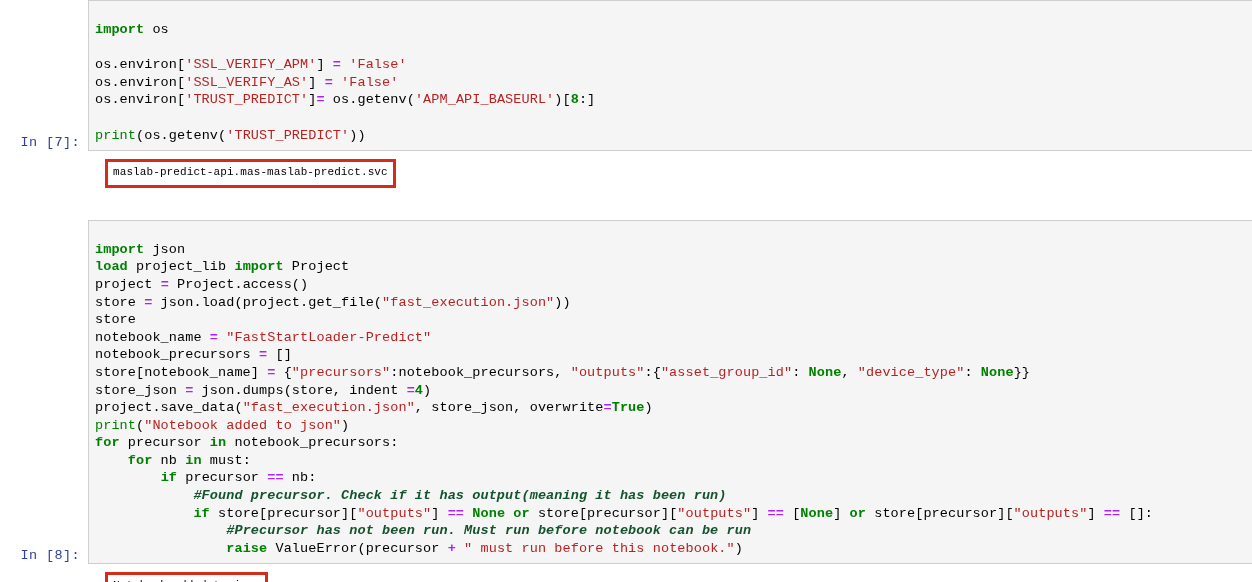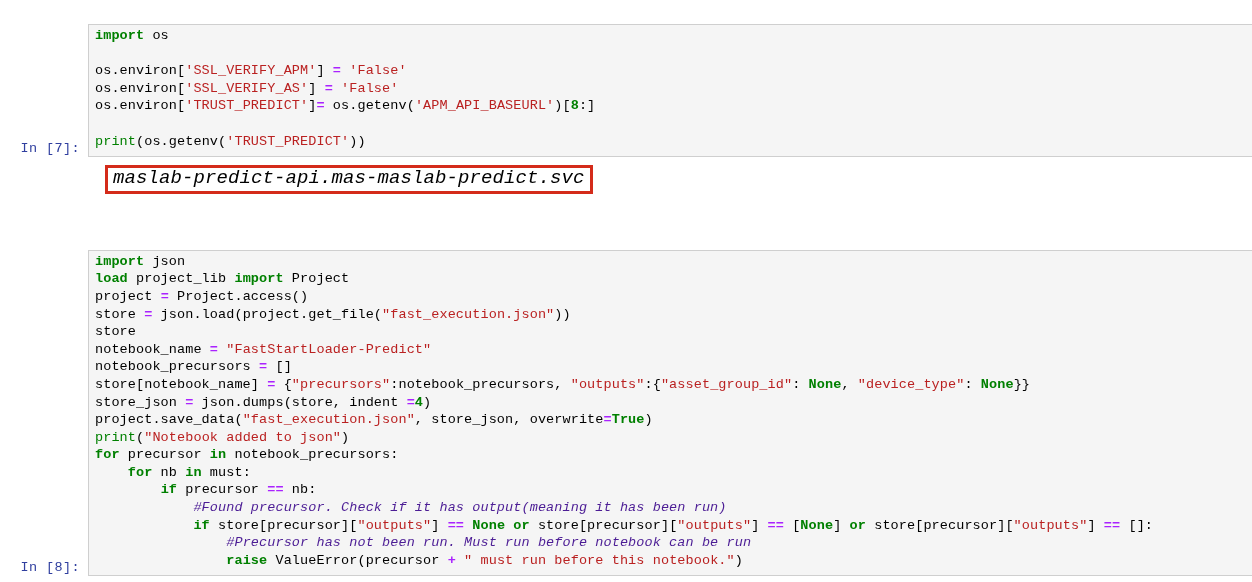--- a/index.html
+++ b/index.html
@@ -35,63 +35,61 @@
     white-space: nowrap;
     letter-spacing: 0.4px;
   }
 
   .input-area {
     flex: 1 1 auto;
     background: #f5f5f5;
     border-top: 1px solid #cfcfcf;
     border-bottom: 1px solid #cfcfcf;
     border-left: 1px solid #cfcfcf;
-    padding: 2px 0 6px 6px;
+    padding: 20px 0 6px 6px;
     box-sizing: border-box;
     min-width: 0;
-    margin-top: 24px;
   }
 
   pre.code {
     margin: 0;
     font-family: "Liberation Mono", monospace;
     font-size: 13.5px;
     line-height: 17.6px;
     color: #000000;
     white-space: pre;
     letter-spacing: 0.1px;
   }
 
   
   .k  { color: #008000; font-weight: bold; }   
   .kc { color: #008000; font-weight: bold; }   
   .s  { color: #ba2121; }                      
   .o  { color: #aa22ff; font-weight: bold; }                      
   .m  { color: #008000; font-weight: bold; }   
-  .c  { color: #4c1d95; font-style: italic; }  
+  .c  { color: #14532d; font-style: italic; font-weight: bold; }  
   .nb { color: #008000; }                      
 
   
   .output-row {
     display: flex;
     align-items: flex-start;
   }
   .output-spacer {
     width: 88px;
     flex: 0 0 88px;
   }
   .output-text {
     font-family: "Liberation Mono", monospace;
-    font-size: 19px;
+    font-size: 11px;
     line-height: 17.6px;
     color: #000000;
     white-space: pre;
     background: #ffffff;
     letter-spacing: 0.1px;
-    font-style: italic;
   }
   .redbox {
     border: 3px solid #d42b1a;
     display: inline-block;
     padding: 2px 5px 3px 5px;
     background: #ffffff;
     box-sizing: border-box;
   }
 
   

